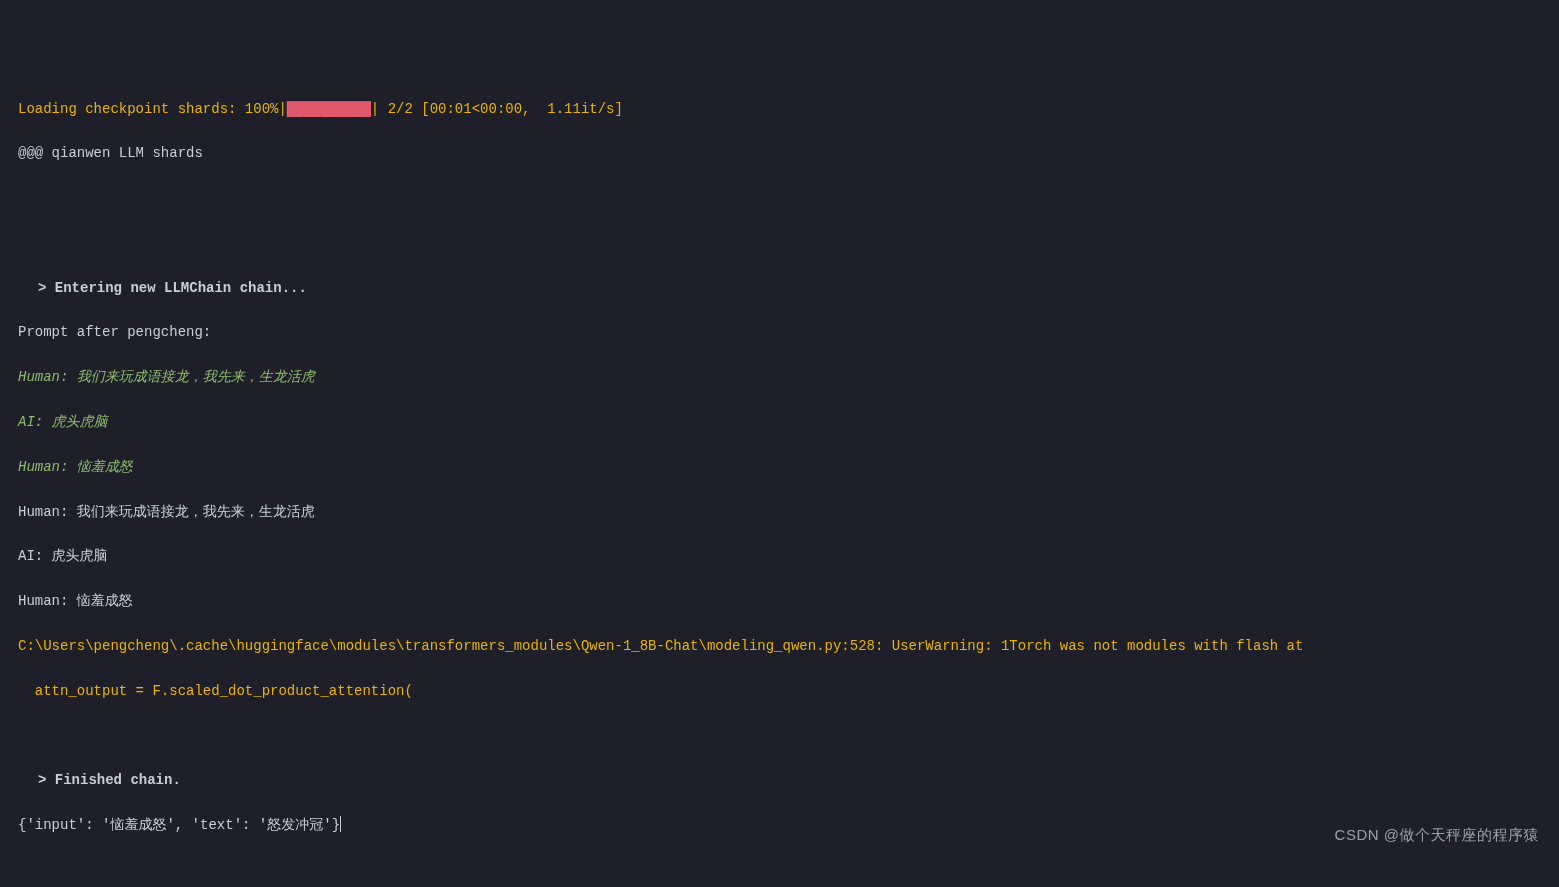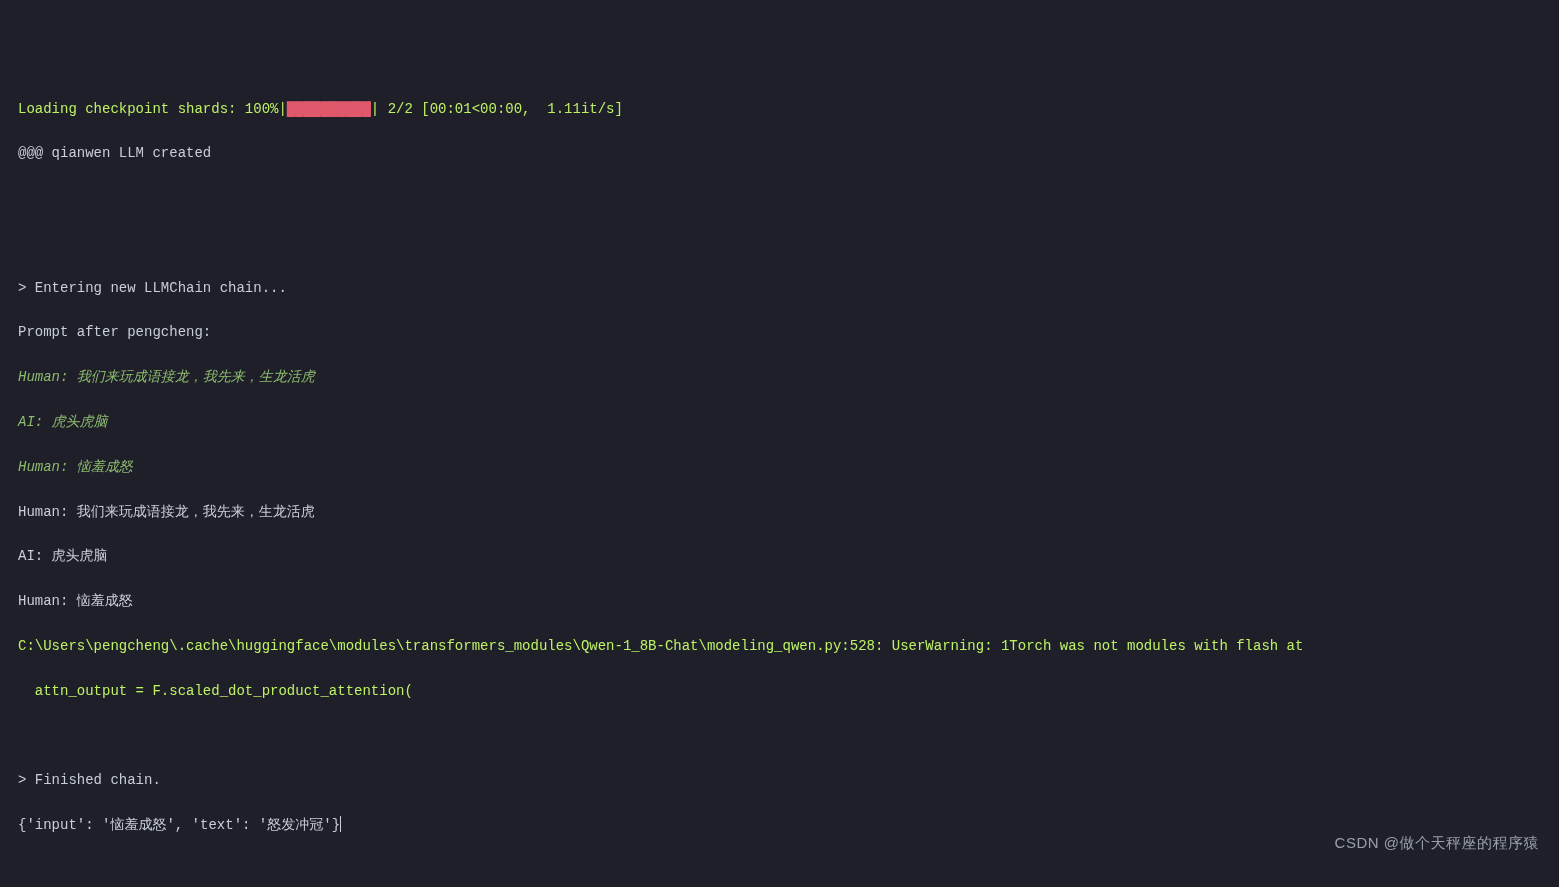--- a/index.html
+++ b/index.html
@@ -10,55 +10,55 @@
     font-size: 14px;
     line-height: 1.6;
     padding: 8px 18px;
     width: 1559px;
     height: 887px;
     overflow: hidden;
     white-space: pre;
     position: relative;
   }
   .line { white-space: pre; }
-  .red { color: #bef264; }
+  .red { color: #eab308; }
   .green { color: #8dbb6e; font-style: italic; }
-  .bold { font-weight: normal; }
+  .bold { font-weight: bold; margin-left: 20px; }
   .progress-bar {
     display: inline-block;
     background: #e0586c;
     color: #e0586c;
     line-height: 1;
   }
   .cursor {
     display: inline-block;
     width: 1px;
     height: 16px;
     background: #c8ced6;
     vertical-align: middle;
     position: relative;
     top: -1px;
   }
   .watermark {
     position: absolute;
     right: 20px;
-    bottom: 32px;
+    bottom: 40px;
     font-size: 15px;
     color: #98a0aa;
     font-family: sans-serif;
     letter-spacing: 0.5px;
   }
 </style>
 </head>
 <body>
 
 
 
 <div class="line"><span class="red">Loading checkpoint shards: 100%|</span><span class="progress-bar">██████████</span><span class="red">| 2/2 [00:01&lt;00:00,  1.11it/s]</span></div>
-<div class="line">@@@ qianwen LLM created</div>
+<div class="line">@@@ qianwen LLM shards</div>
 <div class="line"> </div>
 <div class="line"> </div>
 <div class="line bold">&gt; Entering new LLMChain chain...</div>
 <div class="line">Prompt after pengcheng:</div>
 <div class="line green">Human: 我们来玩成语接龙，我先来，生龙活虎</div>
 <div class="line green">AI: 虎头虎脑</div>
 <div class="line green">Human: 恼羞成怒</div>
 <div class="line">Human: 我们来玩成语接龙，我先来，生龙活虎</div>
 <div class="line">AI: 虎头虎脑</div>
 <div class="line">Human: 恼羞成怒</div>

